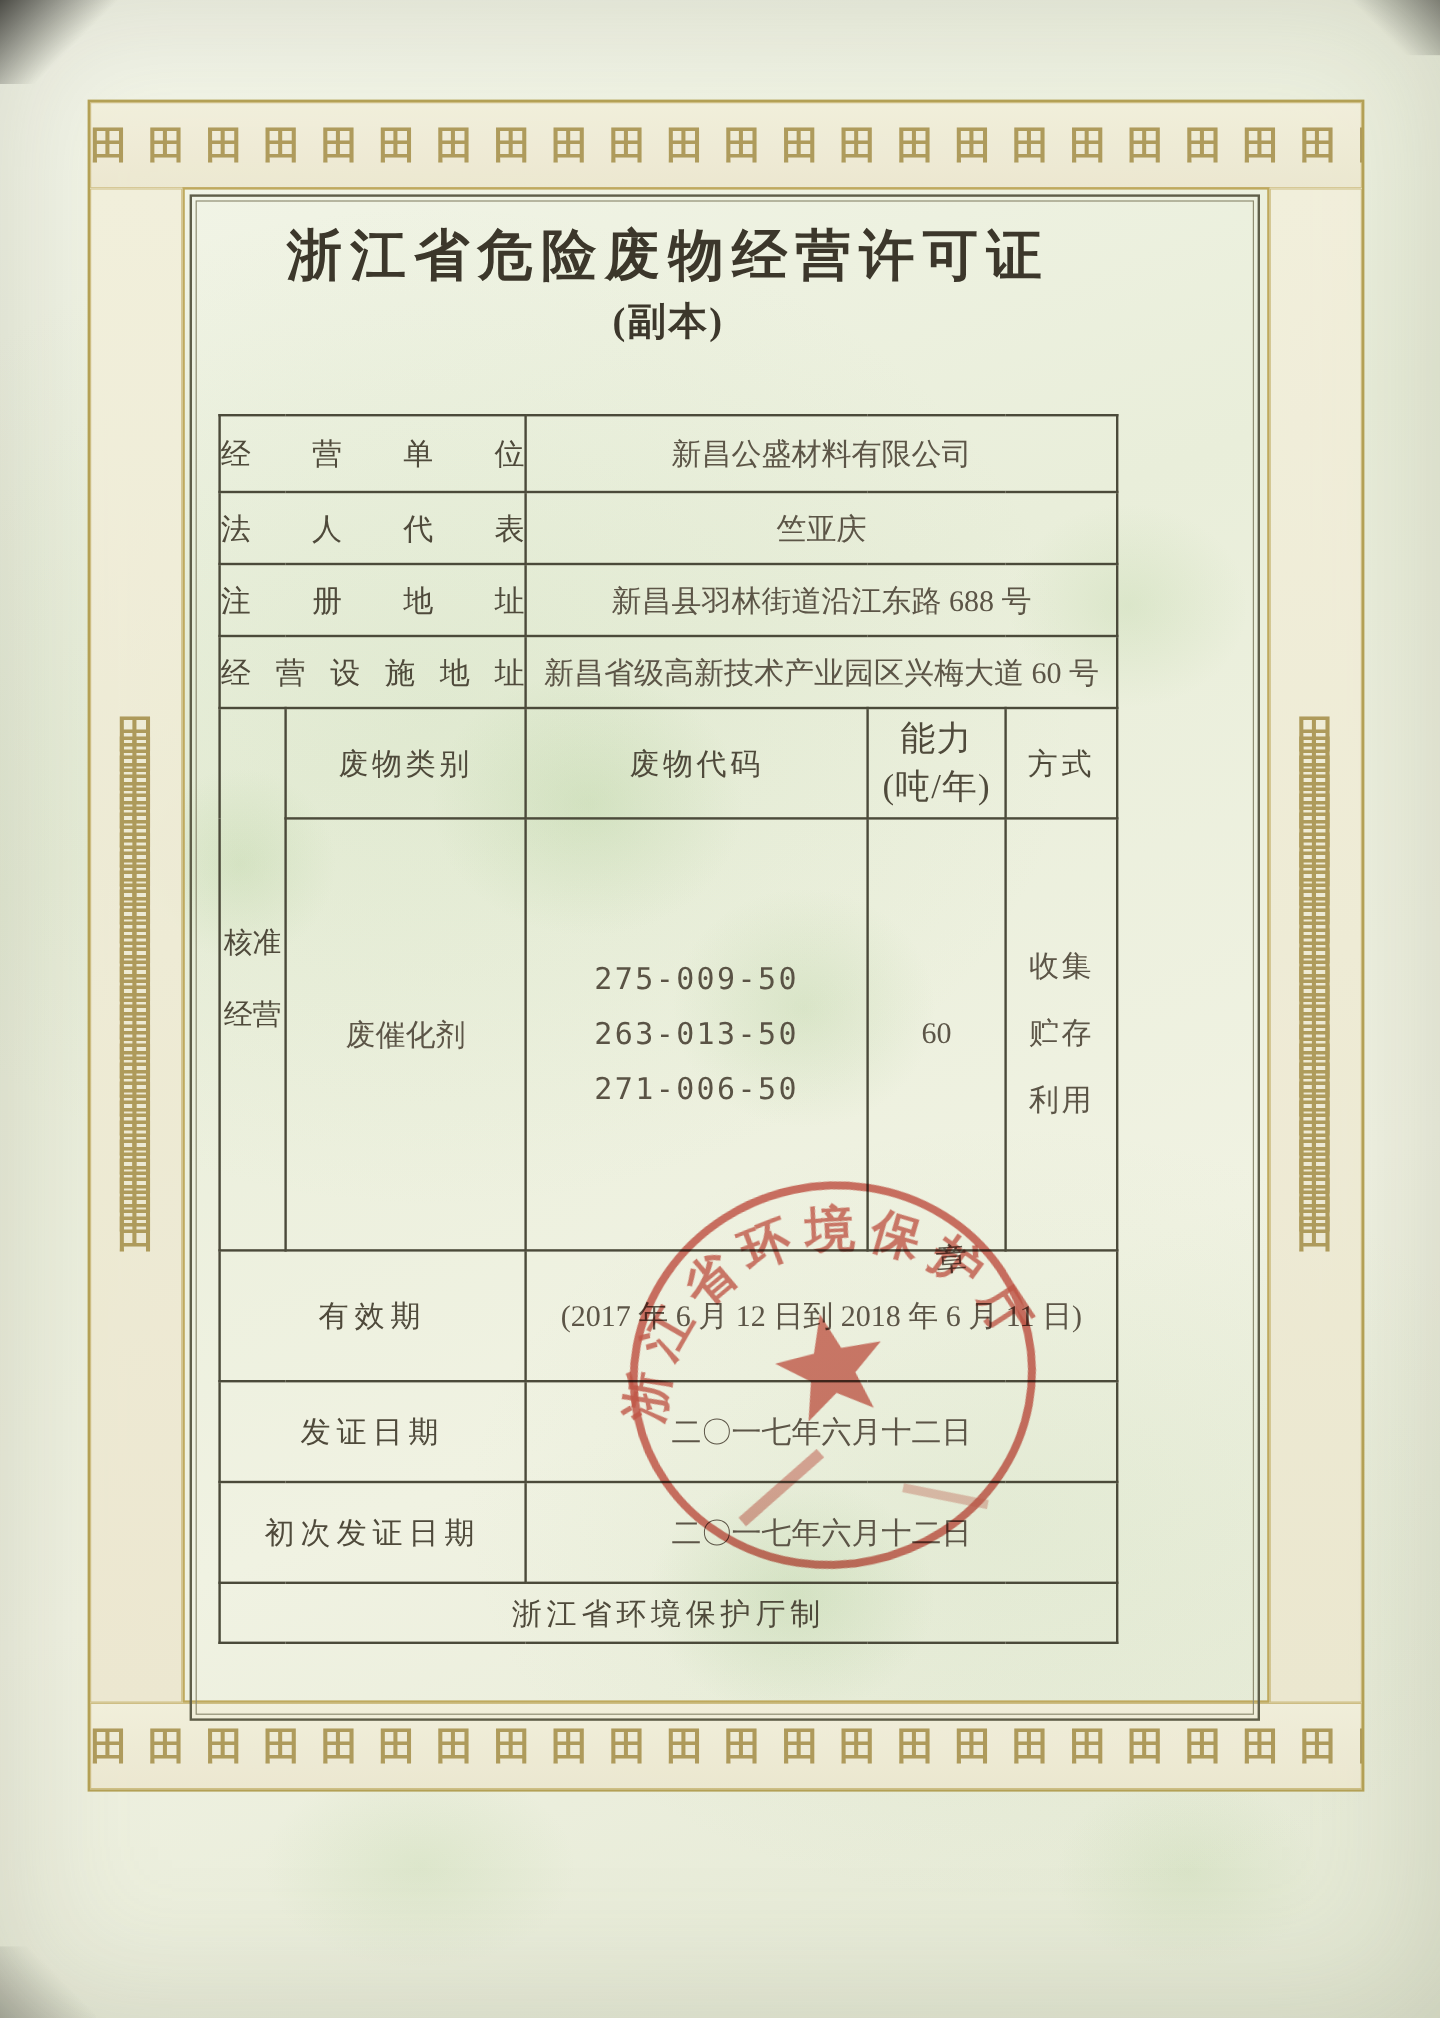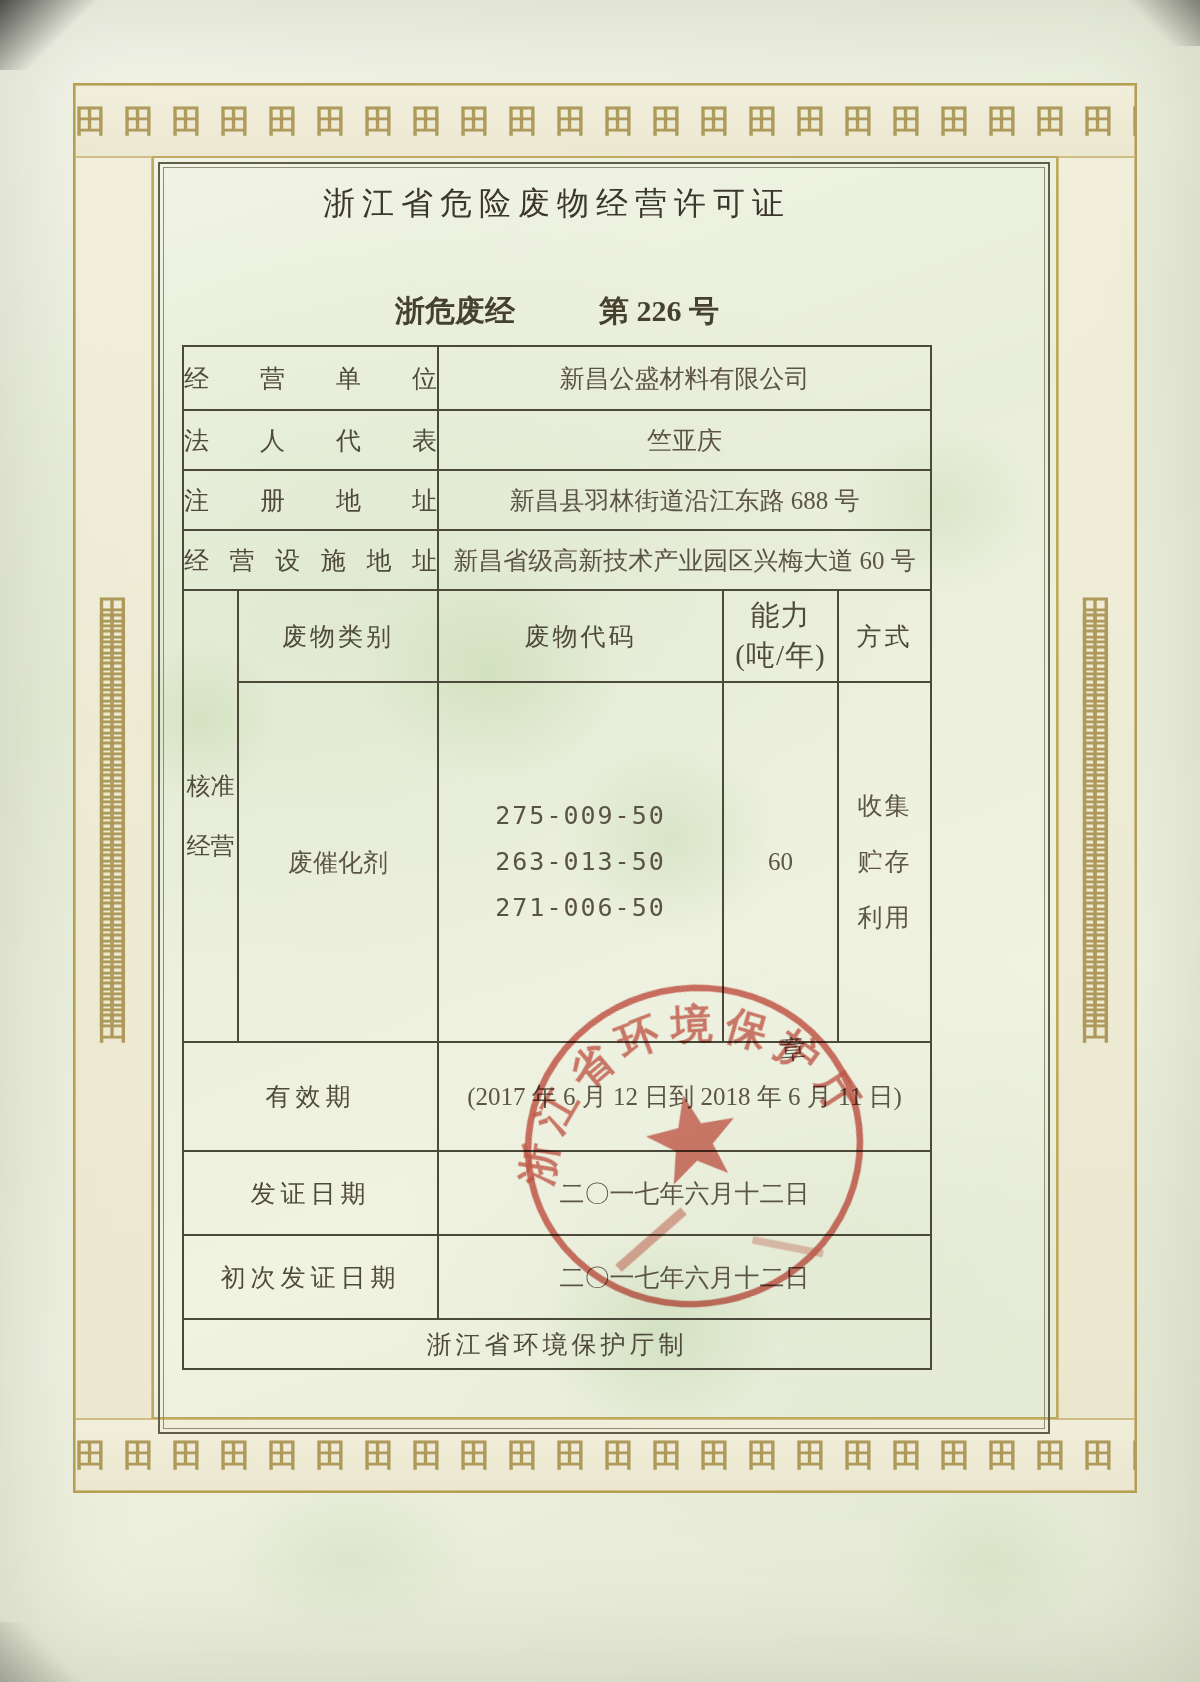--- a/index.html
+++ b/index.html
@@ -32,21 +32,21 @@
   .strip.v{top:157px;height:1262px;width:77px;font-size:32px;letter-spacing:16px;writing-mode:vertical-rl;text-orientation:upright;line-height:77px;text-align:center;white-space:nowrap;}
   .strip.left{left:75px;} .strip.right{left:1058px;}
 
   
   .content-frame{
     position:absolute;left:158px;top:162px;width:892px;height:1272px;
     border:2px solid #5f5e49;outline:1px solid #8f8d72;outline-offset:-6px;box-sizing:border-box;
   }
 
   .center-line{position:absolute;left:42px;width:1030px;text-align:center;color:#3c372b;}
-  .title{top:182px;font-size:32px;font-weight:normal;letter-spacing:7px;}
+  .title{top:182px;font-size:46px;font-weight:bold;letter-spacing:7px;}
   .subtitle{top:246px;font-size:32px;font-weight:bold;letter-spacing:2px;}
   .serial{top:291px;font-size:30px;font-weight:bold;display:flex;justify-content:center;gap:84px;color:#46412f;}
 
   table.cert{
     position:absolute;left:182px;top:345px;width:748px;border-collapse:collapse;table-layout:fixed;
     color:#5c5547;font-size:25px;
   }
   table.cert td{border:2px solid #4b4a3a;text-align:center;vertical-align:middle;padding:0;}
   .r1 td{height:62px;} .r2 td{height:58px;} .r3 td{height:58px;} .r4 td{height:58px;}
   .r5 td{height:90px;} .r6 td{height:358px;} .r7 td{height:107px;} .r8 td{height:82px;}
@@ -91,24 +91,21 @@
   <div class="band-frame"></div>
   <div class="strip h top">田田田田田田田田田田田田田田田田田田田田田田田</div>
   <div class="strip h bottom">田田田田田田田田田田田田田田田田田田田田田田田</div>
   <div class="strip v left">田田田田田田田田田田田田田田田田田田田田田田田田田田田</div>
   <div class="strip v right">田田田田田田田田田田田田田田田田田田田田田田田田田田田</div>
   <div class="band-inner-line"></div>
 
   <div class="content-frame"></div>
 
   <div class="center-line title">浙江省危险废物经营许可证</div>
-  <div class="center-line serial">
-    <span>浙危废经</span>
-    <span>第 226 号</span>
-  </div>
+  <div class="center-line subtitle">(副本)</div>
 
   <table class="cert">
     <colgroup>
       <col style="width:55px">
         <col style="width:200px">
         <col style="width:285px">
         <col style="width:115px">
         <col style="width:93px">
     </colgroup>
     <tbody>

